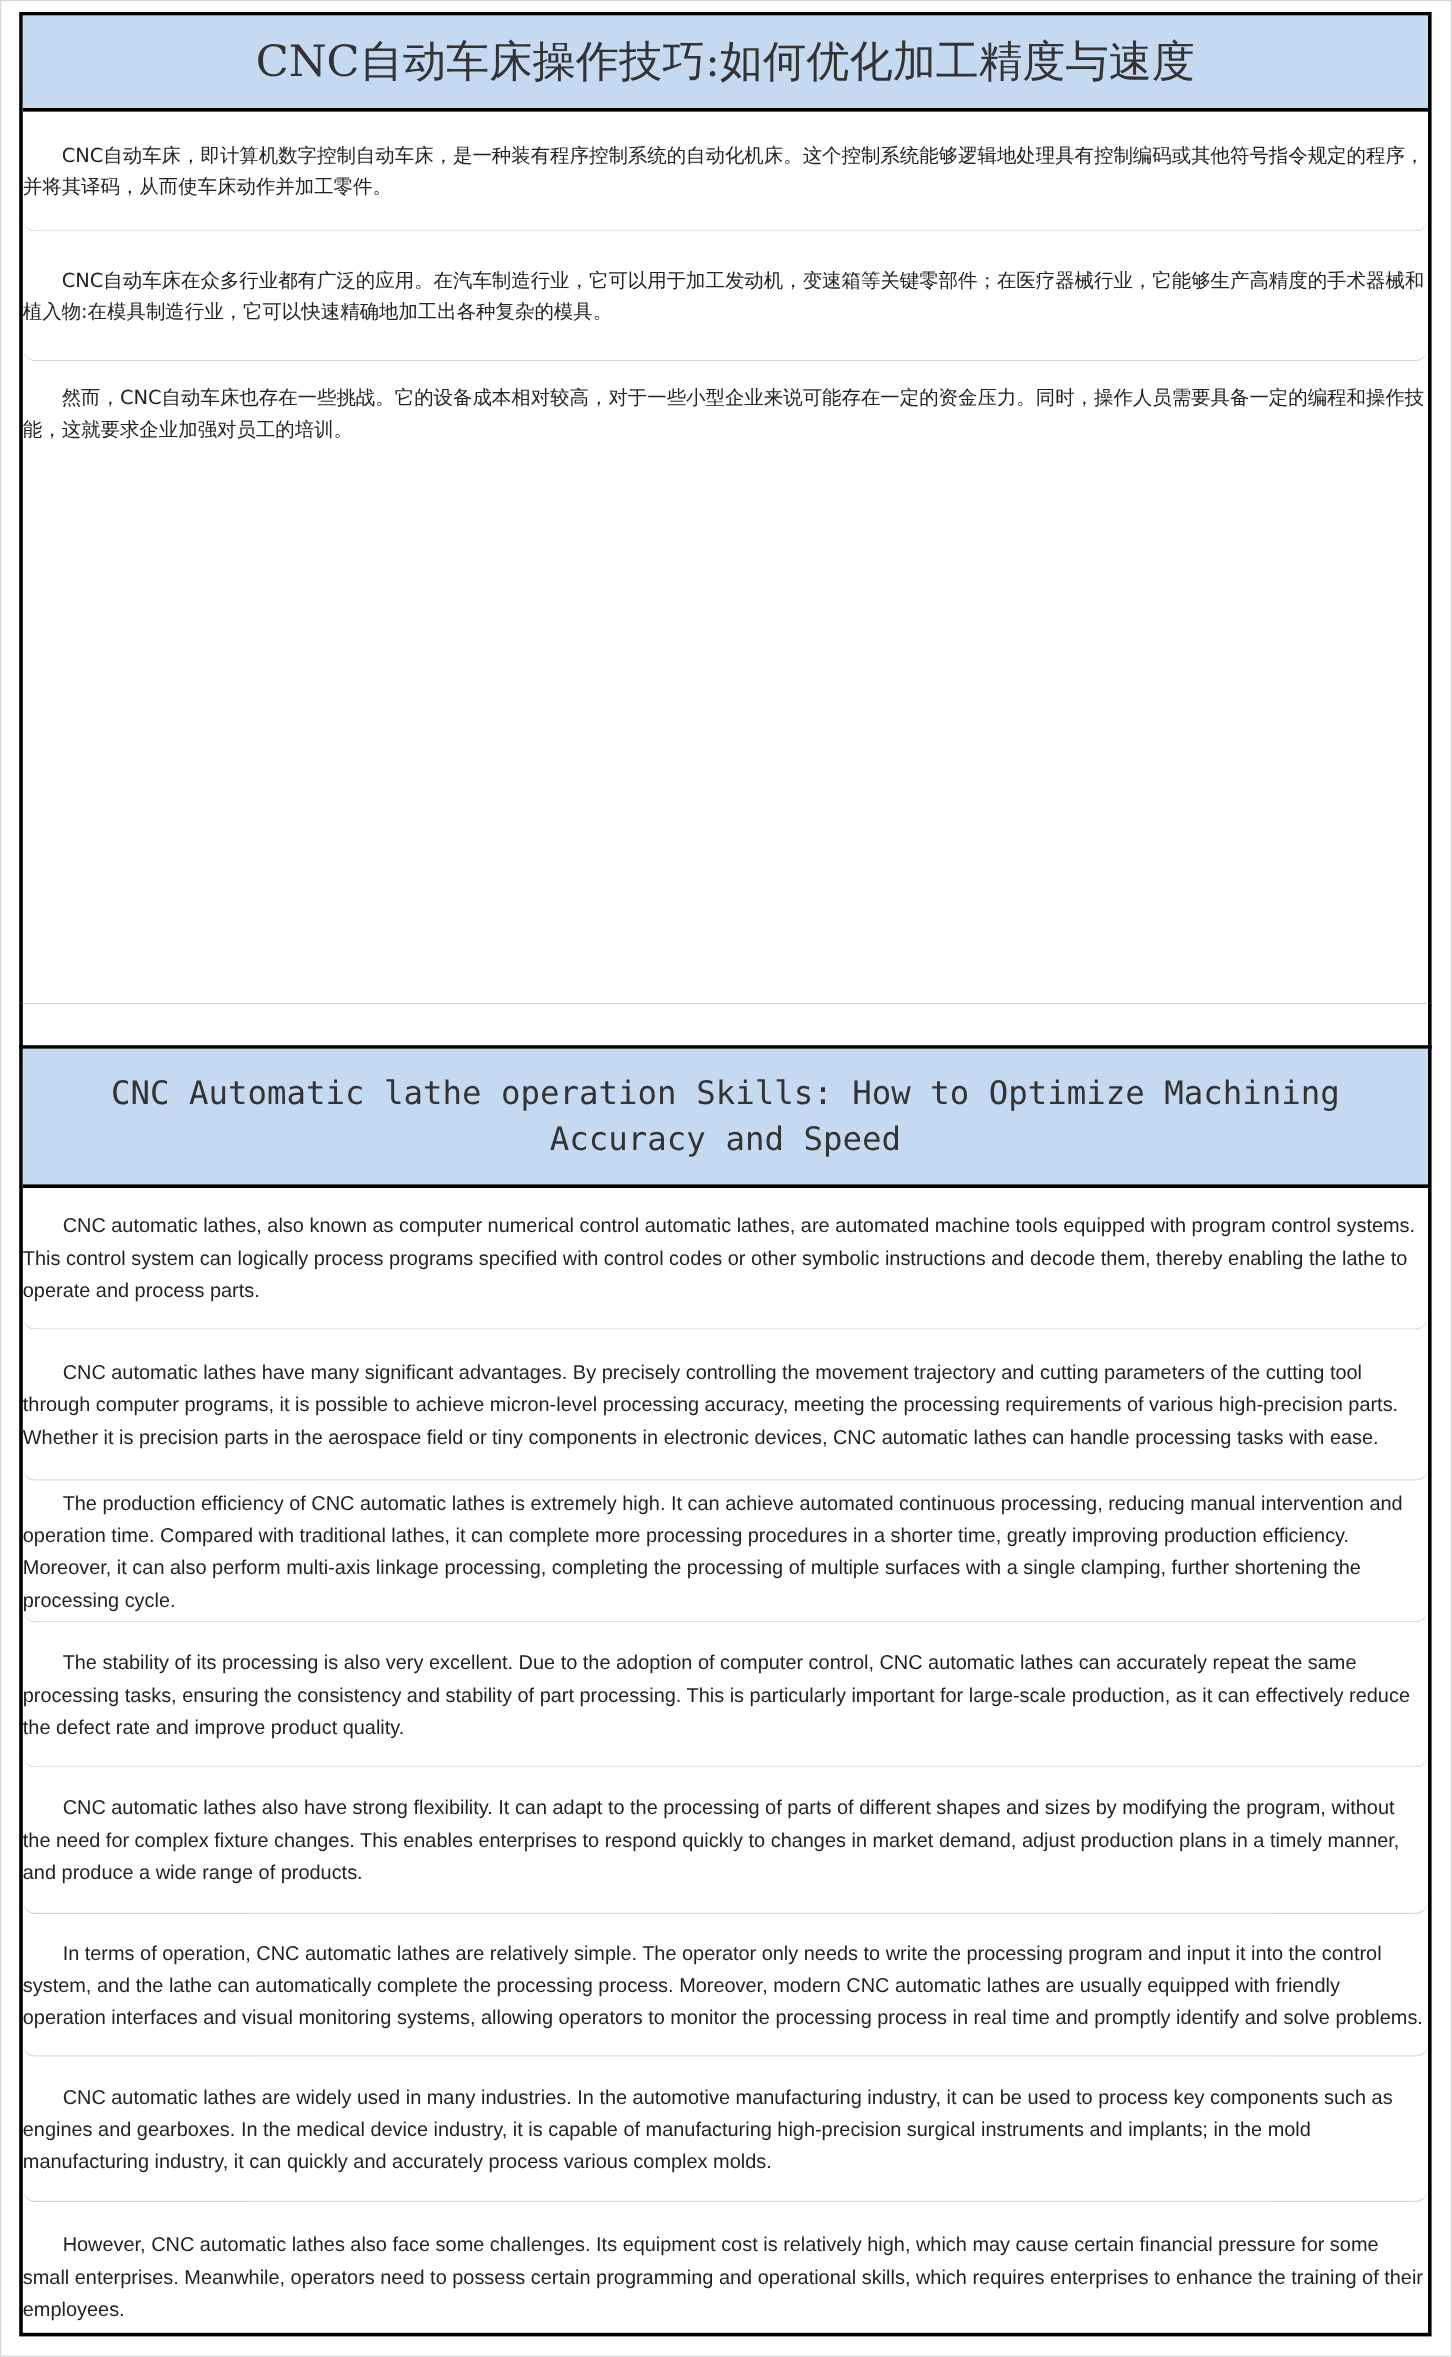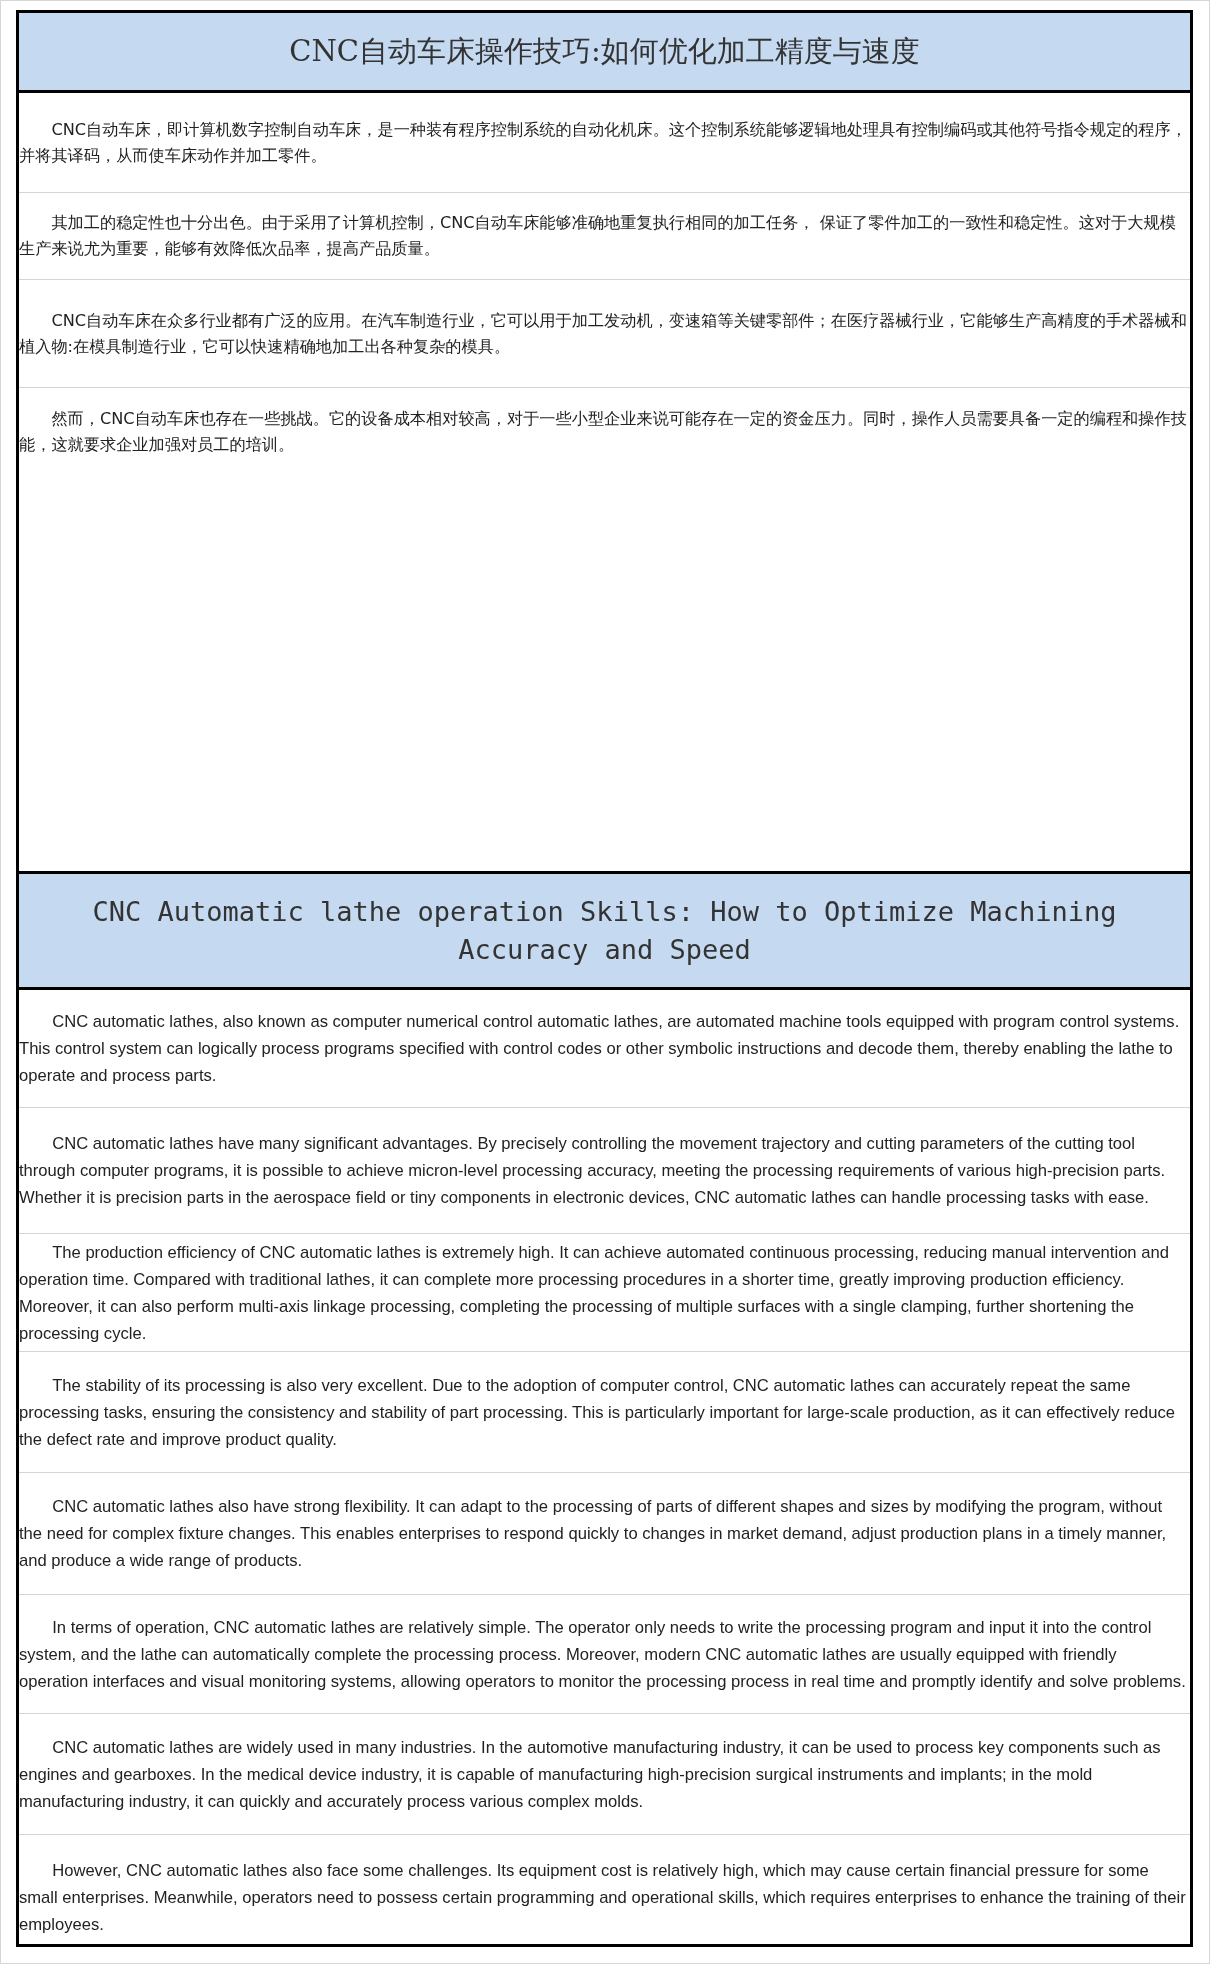--- a/index.html
+++ b/index.html
@@ -41,35 +41,36 @@
     background: #c5d9f1;
     border-bottom: 3px solid #000000;
     display: flex;
     align-items: center;
     justify-content: center;
     text-align: center;
     box-sizing: border-box;
     font-family: "DejaVu Serif", "Liberation Serif", serif;
     color: #333333;
   }
-  .sheet-cn .title-cell { height: 80px; font-size: 29px; letter-spacing: 0px; }
+  .sheet-cn .title-cell { height: 80px; font-size: 36px; letter-spacing: 0px; }
   .sheet-en .title-cell {
     height: 116px;
     font-family: "DejaVu Sans Mono", "Liberation Mono", monospace;
     font-size: 27px;
     line-height: 38px;
     padding: 0 30px;
   }
   .row {
     position: relative;
     box-sizing: border-box;
     border-bottom: 1px solid #d4d4d4;
     display: flex;
     align-items: center;
     padding: 0 2px 0 0;
+    border-radius: 11px;
   }
   .row.last { border-bottom: none; }
   .row p {
     margin: 0;
     text-indent: 2em;
     text-align: left;
   }
   .sheet-cn .row p { font-size: 16.2px; line-height: 26px; }
   .sheet-en .row p { font-size: 16.6px; line-height: 27px; font-family: Liberation Sans, sans-serif; }
 </style>
@@ -77,23 +78,20 @@
 <body>
 
 <div class="page-frame"></div>
 
 <div class="sheet sheet-cn">
   <div class="title-cell">
     <span>CNC自动车床操作技巧:如何优化加工精度与速度</span>
   </div>
   <div class="row" style="height:100px">
     <p>CNC自动车床，即计算机数字控制自动车床，是一种装有程序控制系统的自动化机床。这个控制系统能够逻辑地处理具有控制编码或其他符号指令规定的程序，并将其译码，从而使车床动作并加工零件。</p>
-  </div>
-  <div class="row" style="height:87px">
-    <p>其加工的稳定性也十分出色。由于采用了计算机控制，CNC自动车床能够准确地重复执行相同的加工任务， 保证了零件加工的一致性和稳定性。这对于大规模生产来说尤为重要，能够有效降低次品率，提高产品质量。</p>
   </div>
   <div class="row" style="height:108px">
     <p>CNC自动车床在众多行业都有广泛的应用。在汽车制造行业，它可以用于加工发动机，变速箱等关键零部件；在医疗器械行业，它能够生产高精度的手术器械和植入物:在模具制造行业，它可以快速精确地加工出各种复杂的模具。</p>
   </div>
   <div class="row last" style="height:87px">
     <p>然而，CNC自动车床也存在一些挑战。它的设备成本相对较高，对于一些小型企业来说可能存在一定的资金压力。同时，操作人员需要具备一定的编程和操作技能，这就要求企业加强对员工的培训。</p>
   </div>
 </div>
 
 <div class="spacer-row"></div>

